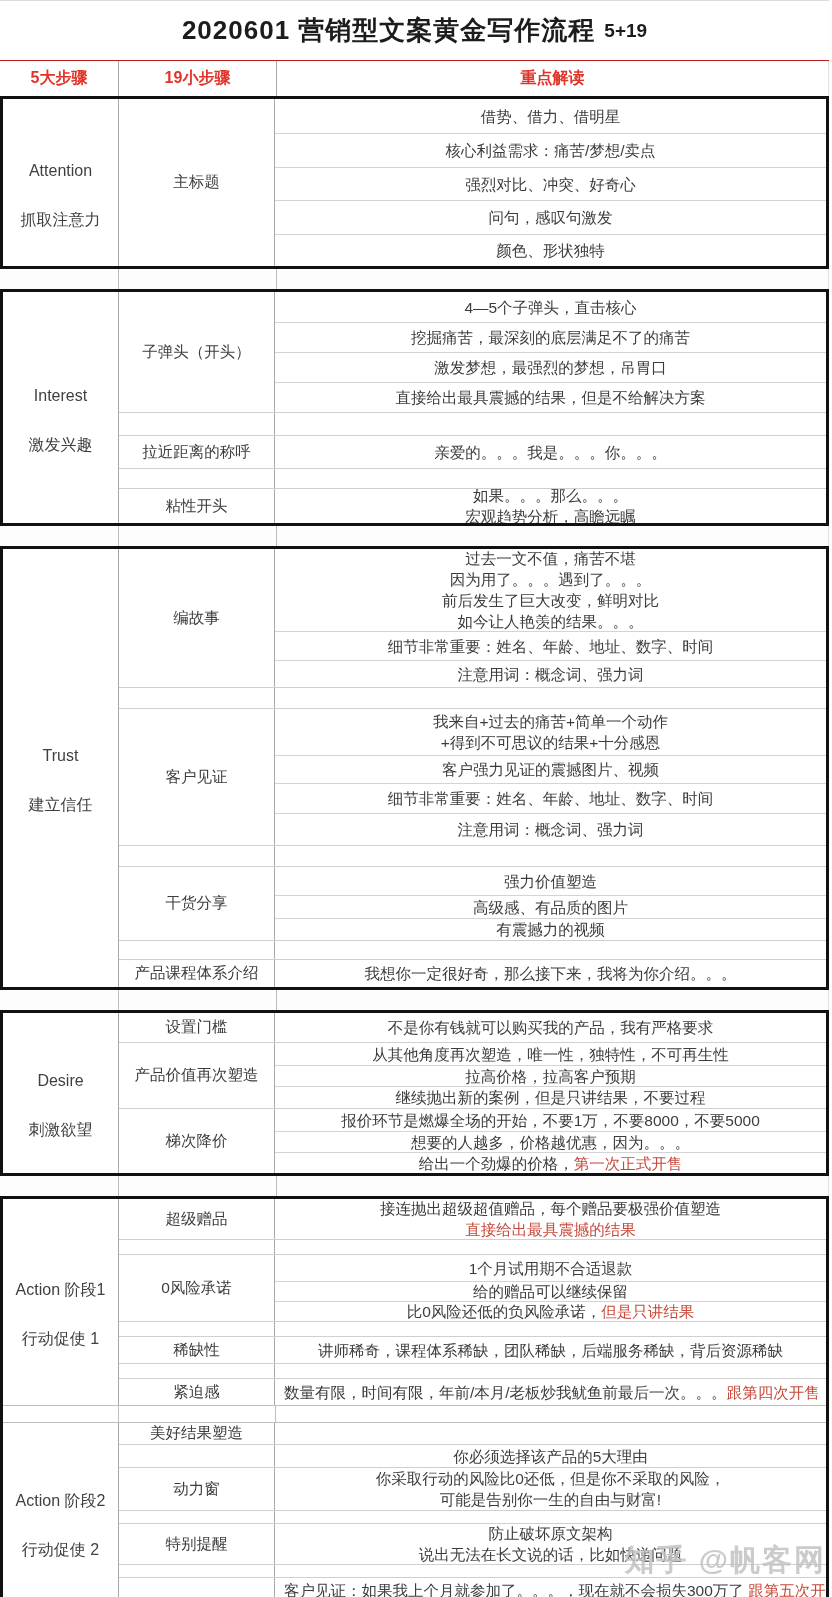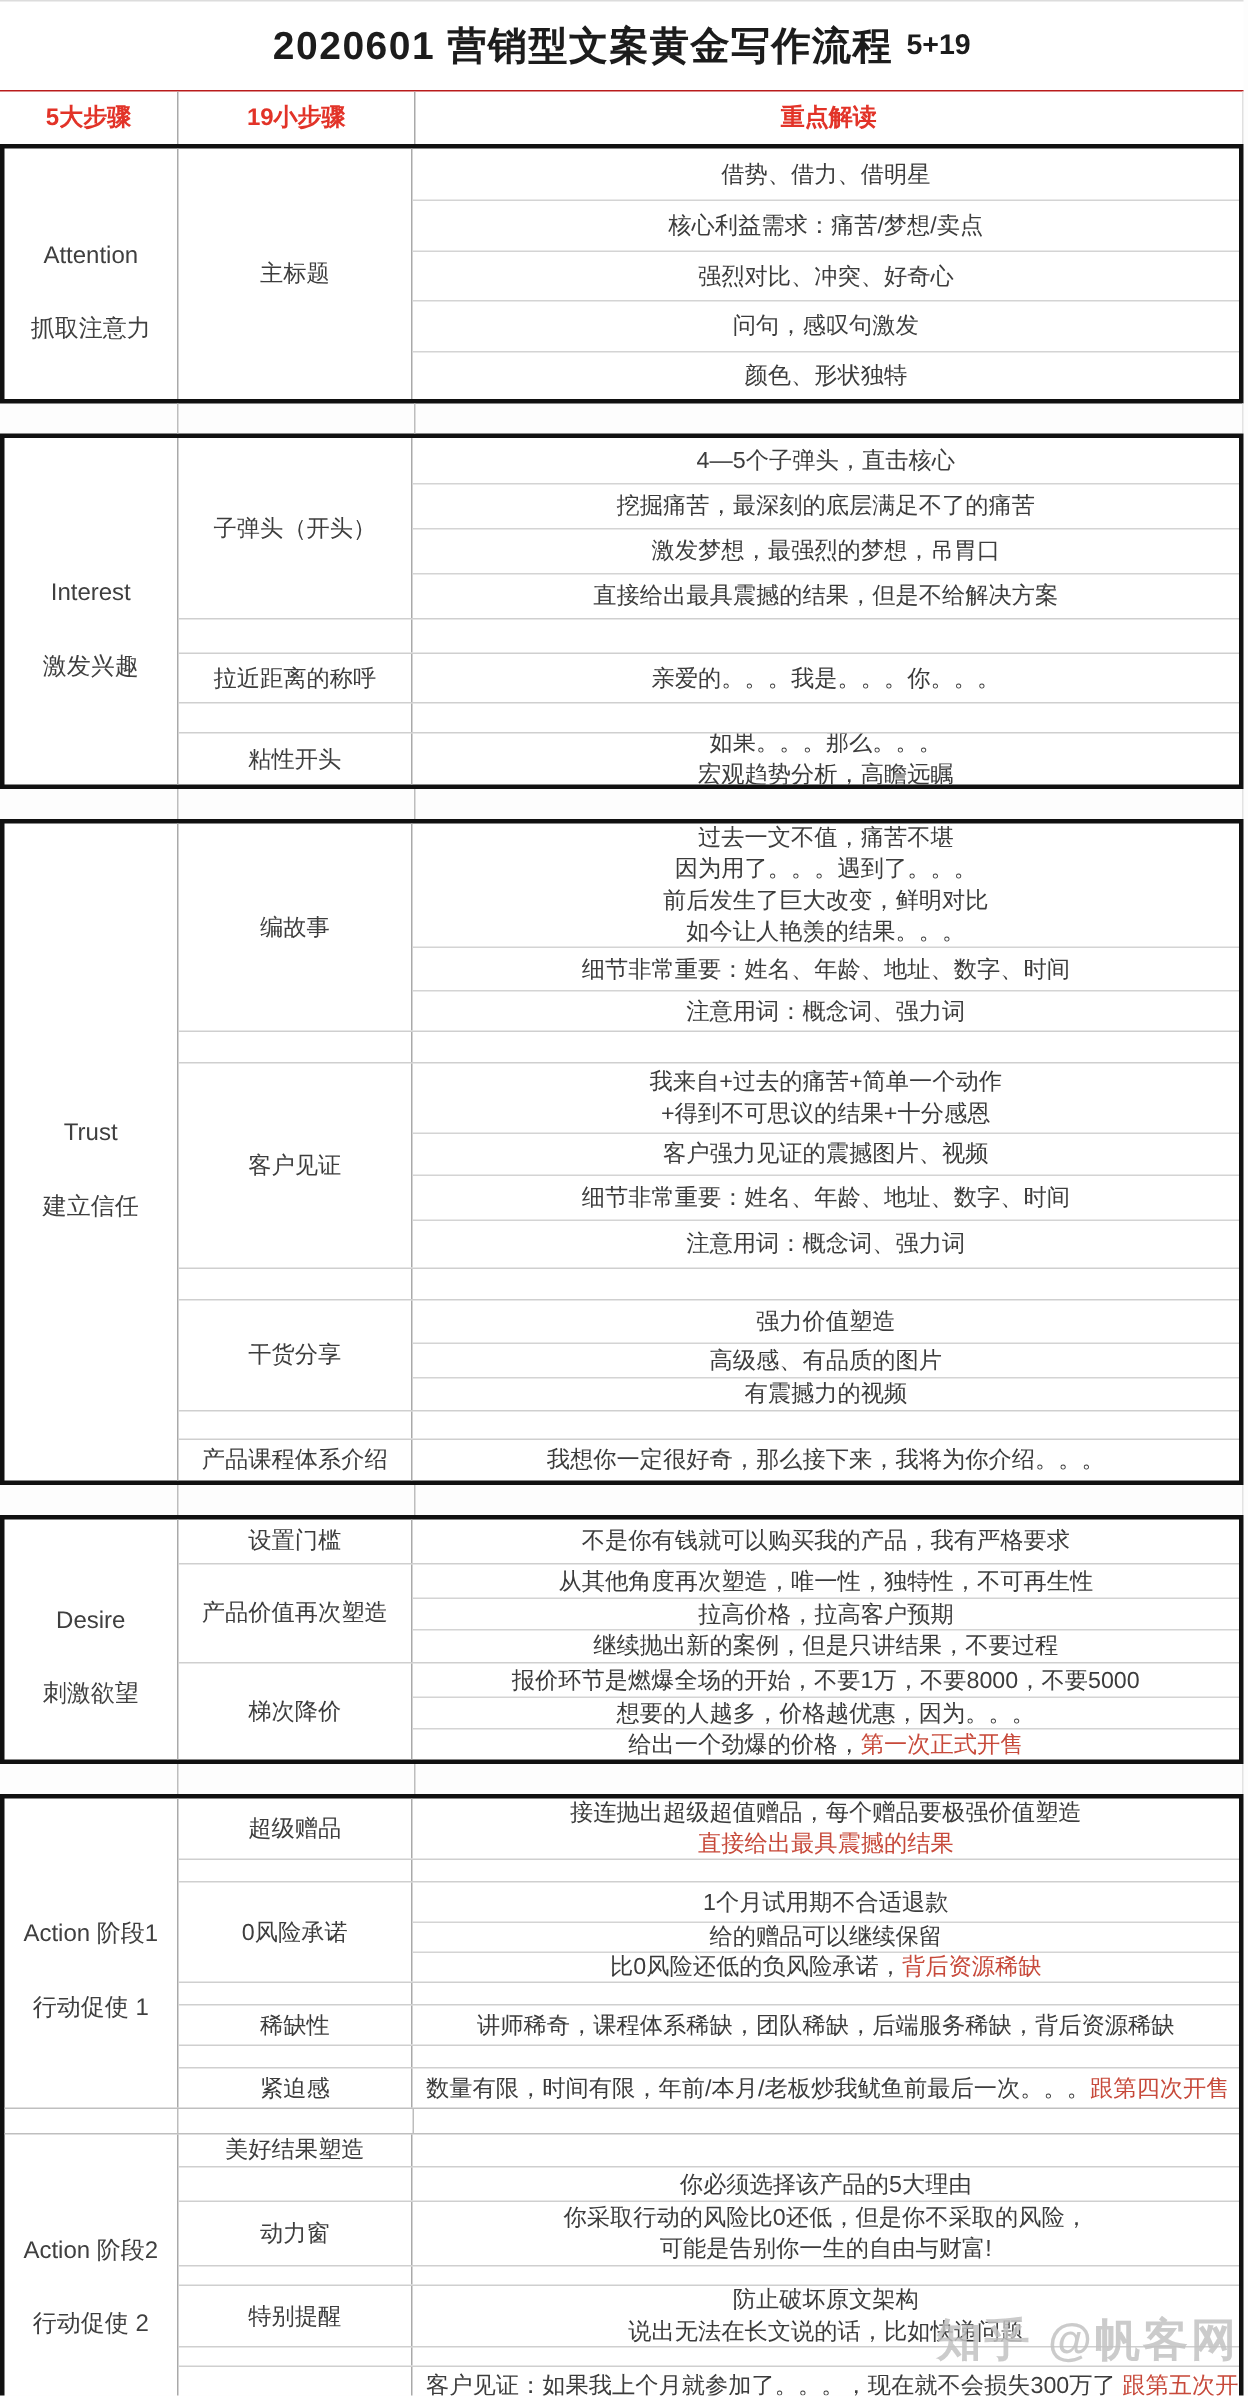--- a/index.html
+++ b/index.html
@@ -330,21 +330,21 @@
             <div class="group">
               <div class="col2">0风险承诺</div>
               <div class="col3wrap">
                 <div class="drow" style="height: 26px;">
                   <div class="dline"><span>1个月试用期不合适退款</span></div>
                 </div>
                 <div class="drow" style="height: 20px;">
                   <div class="dline"><span>给的赠品可以继续保留</span></div>
                 </div>
                 <div class="drow" style="height: 20px;">
-                  <div class="dline"><span>比0风险还低的负风险承诺，</span><span class="red">背后资源稀缺</span></div>
+                  <div class="dline"><span>比0风险还低的负风险承诺，</span><span class="red">但是只讲结果</span></div>
                 </div>
               </div>
             </div>
             <div class="group">
               <div class="col2"></div>
               <div class="col3wrap">
                 <div class="drow" style="height: 14px;"></div>
               </div>
             </div>
             <div class="group">

